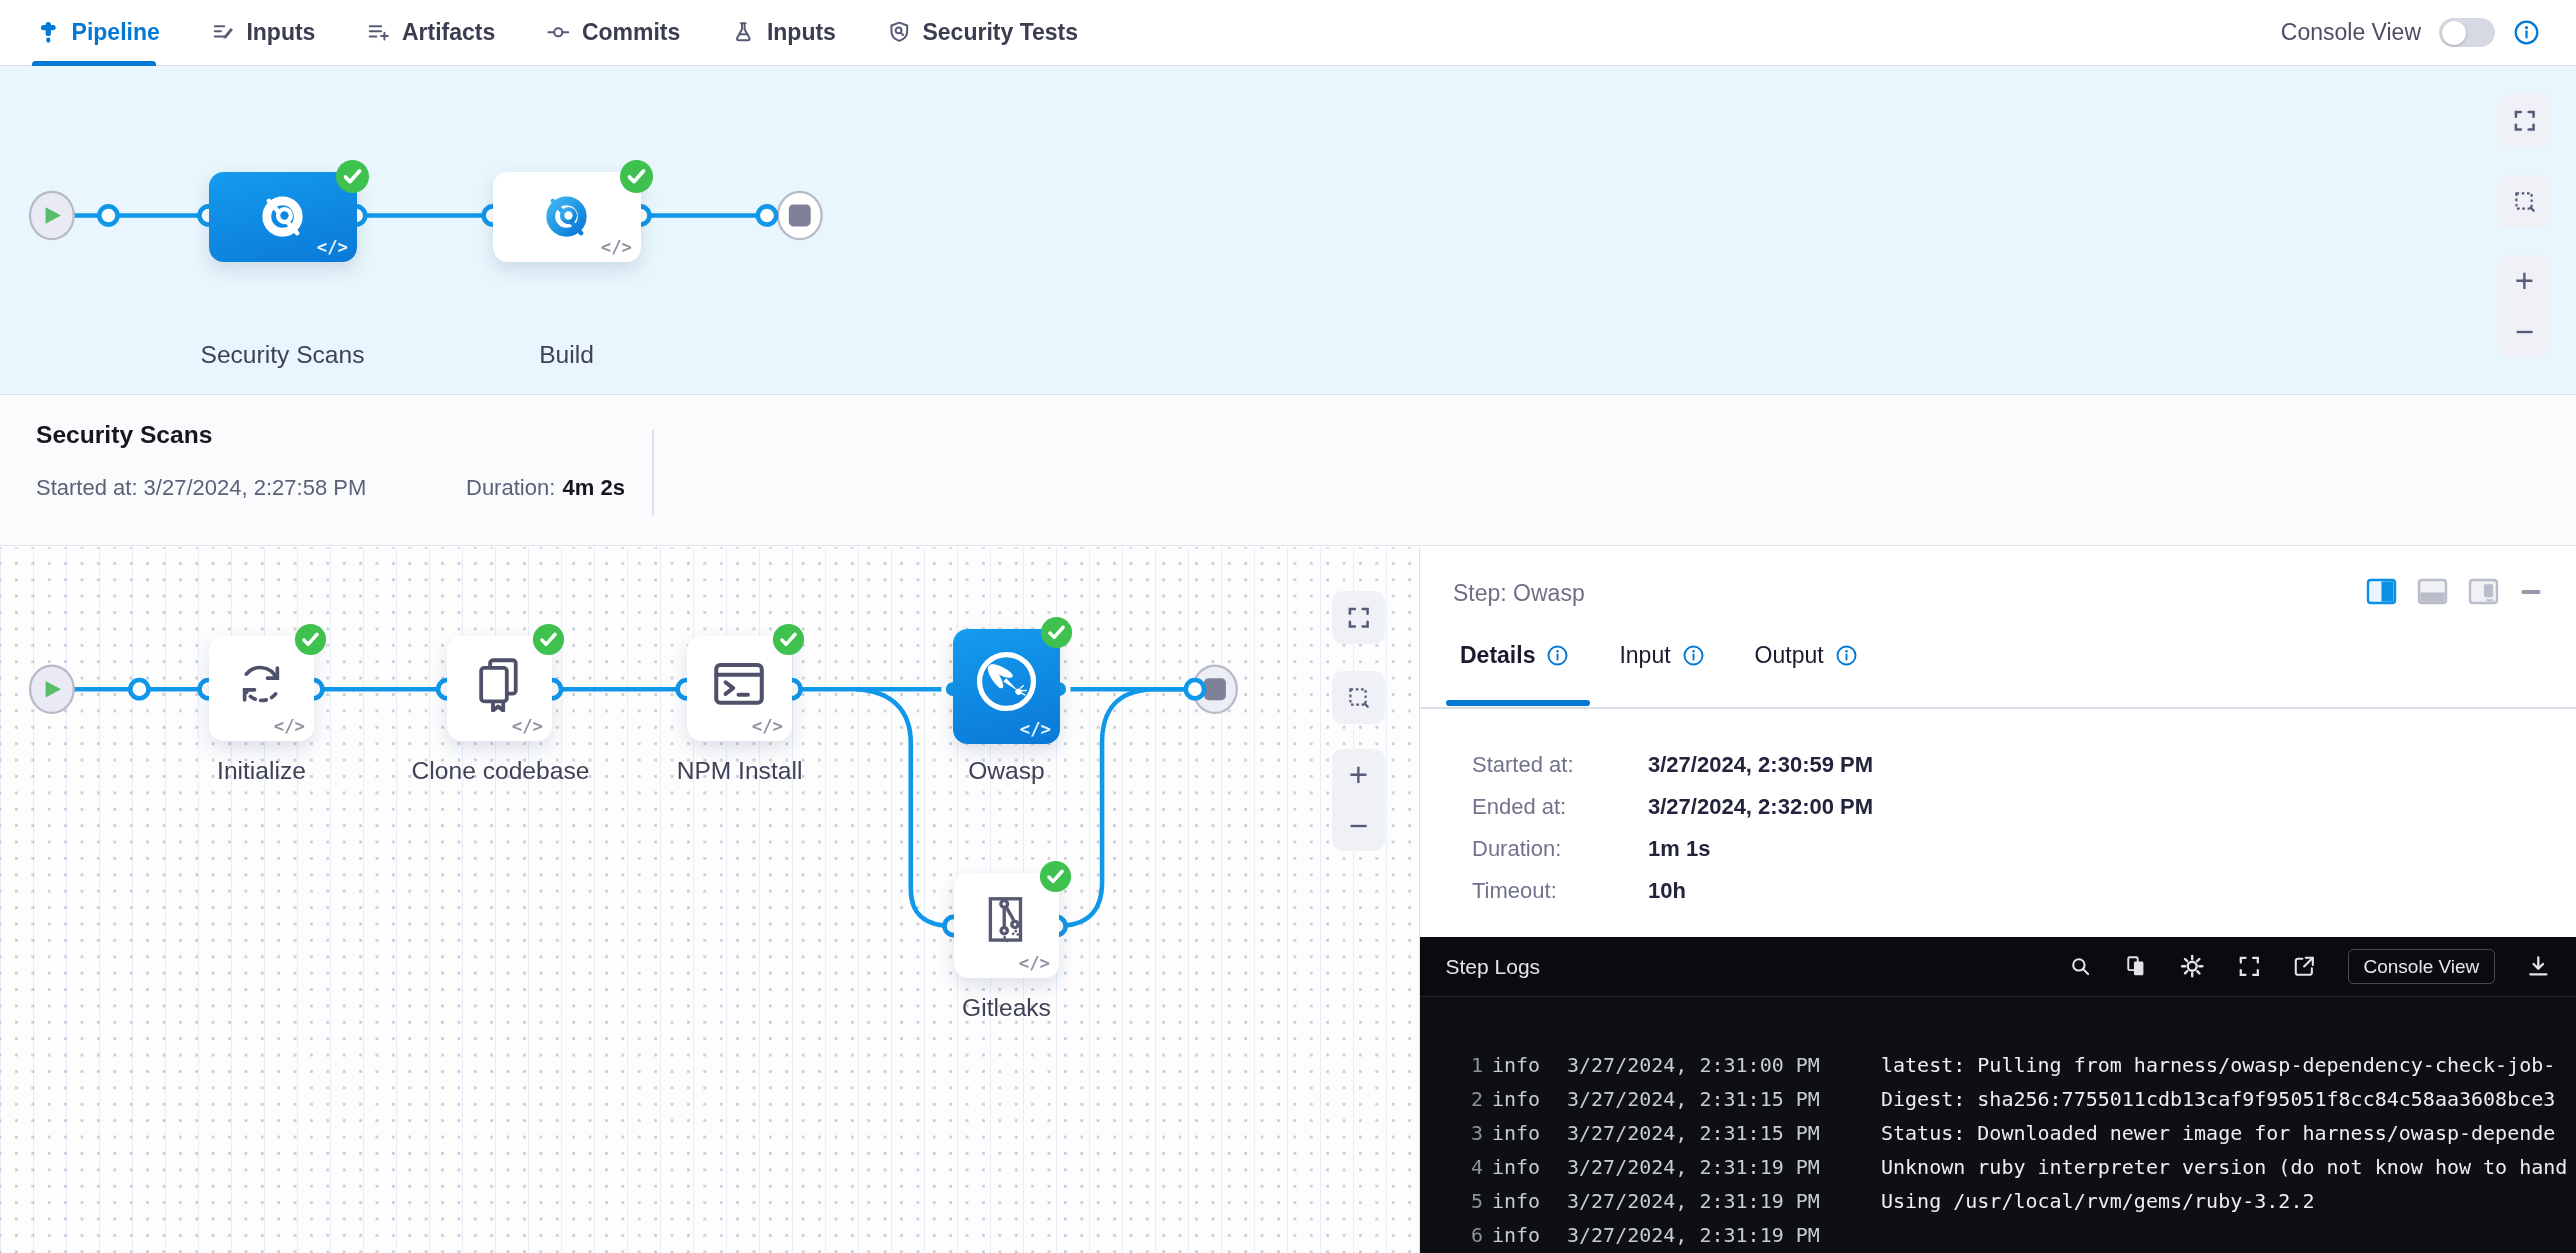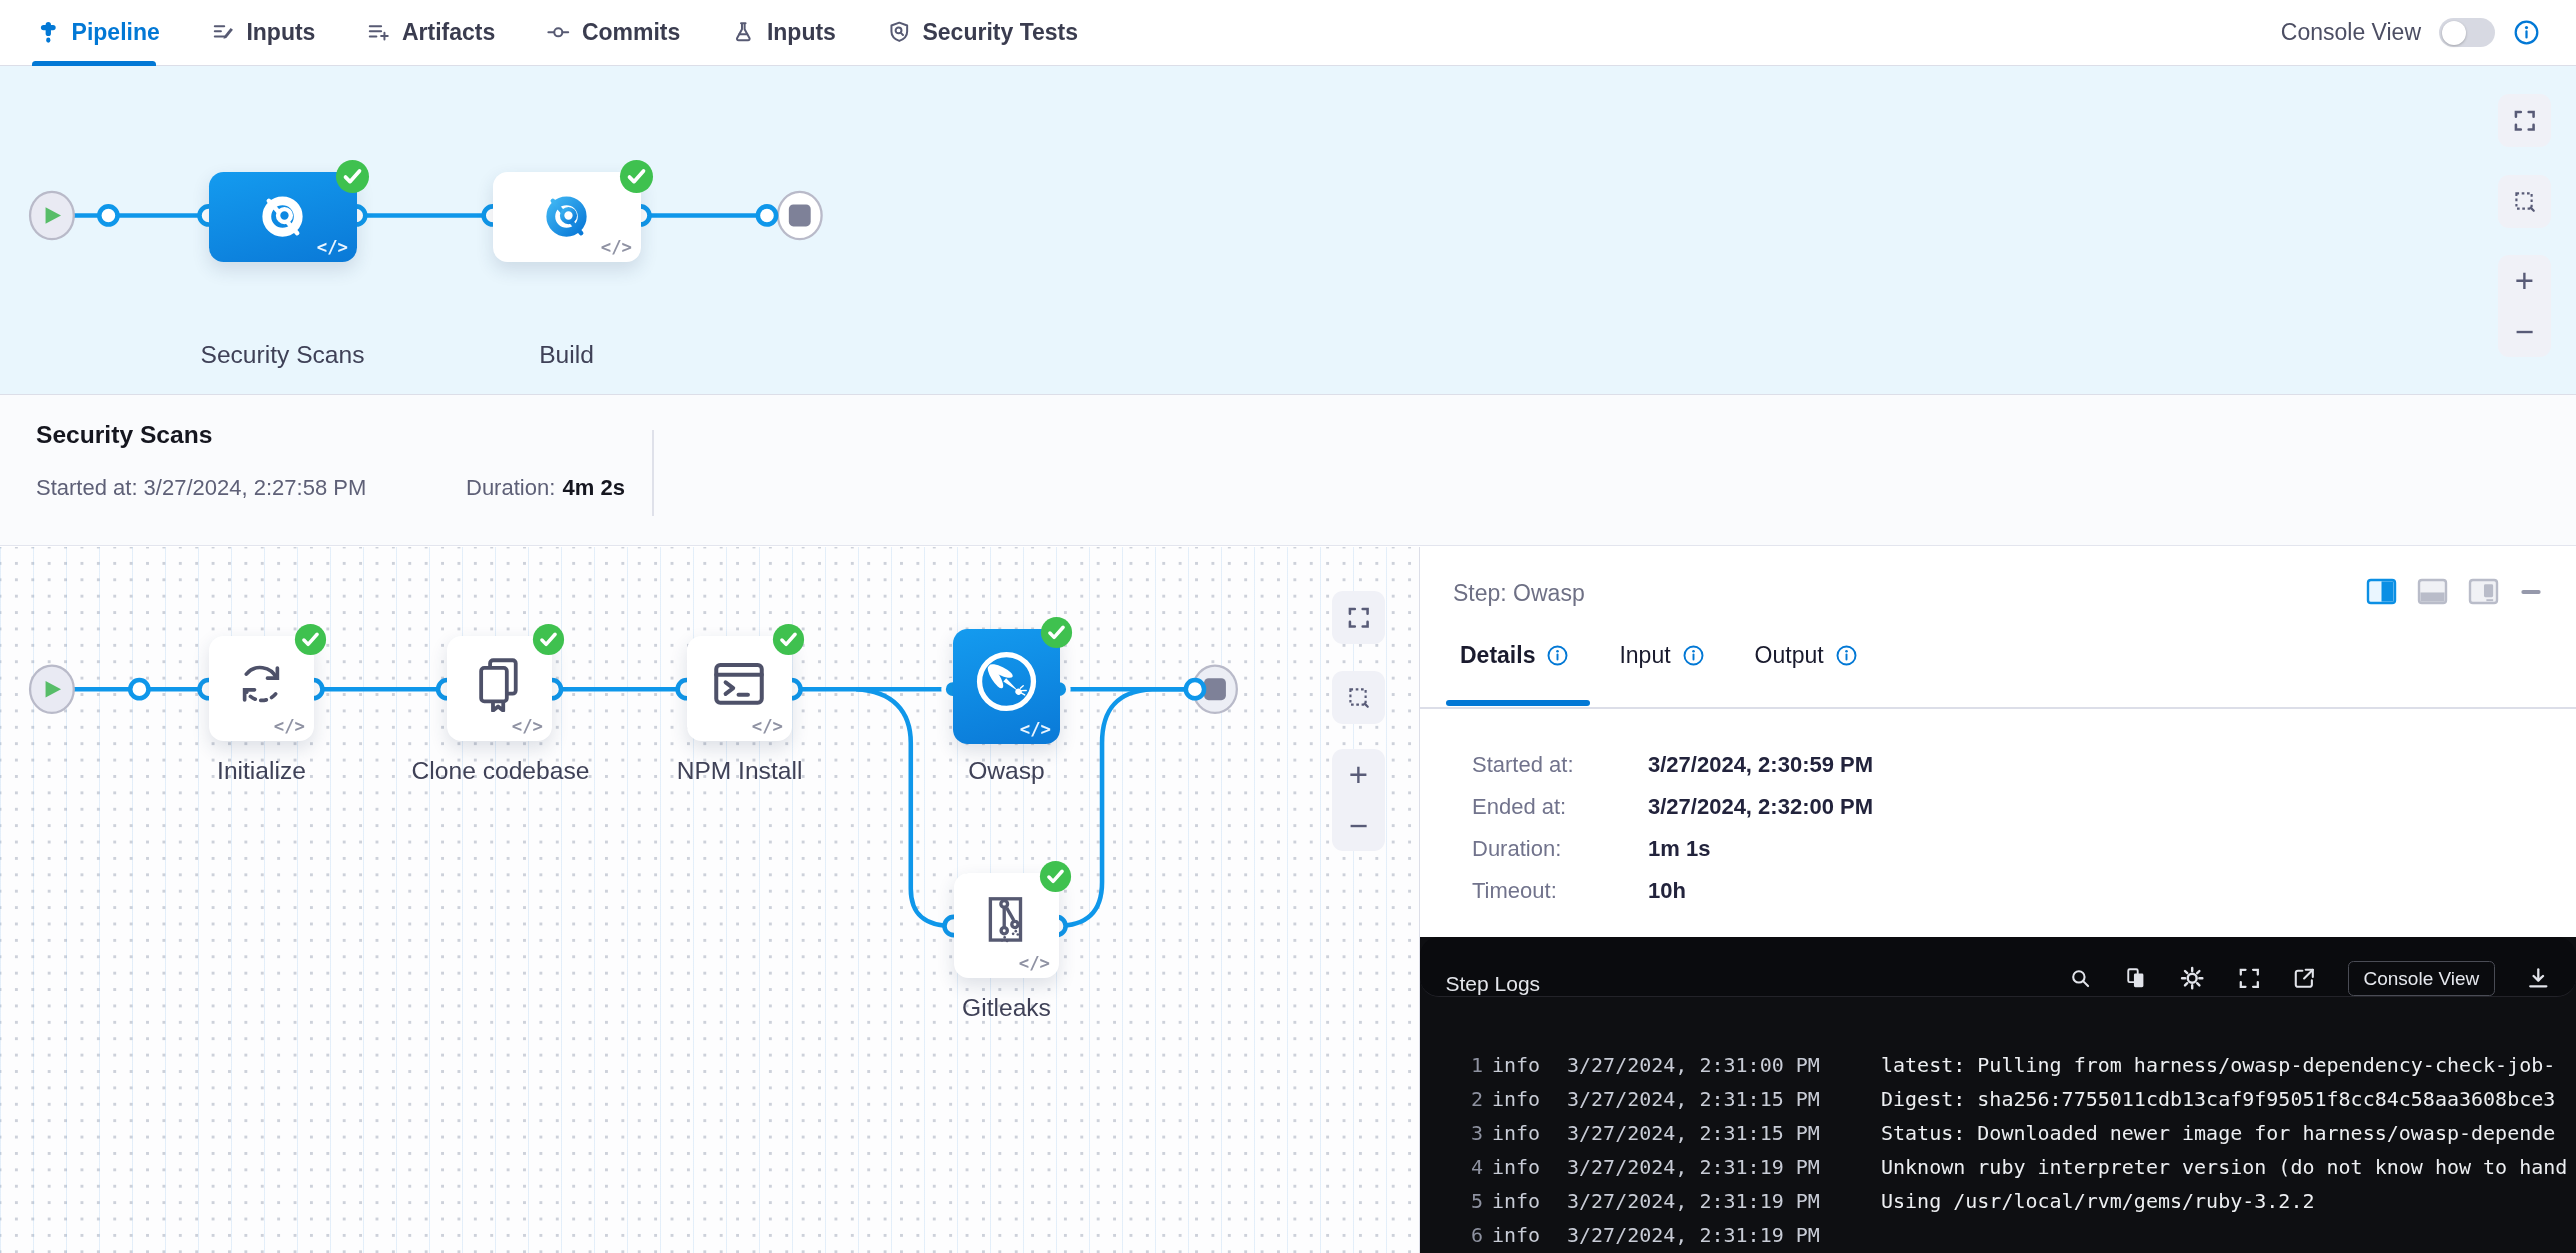--- a/index.html
+++ b/index.html
@@ -80,21 +80,21 @@
   .tab-underline { position:absolute; left:25.5px; top:153px; width:144px; height:5.5px; background:#0278d5; border-radius:3.6px; }
   .tabs-border { position:absolute; left:0; top:160px; width:100%; height:1.8px; background:#dcdee8; }
   .details-rows { position:absolute; left:52px; top:197px; }
   .detail-row { display:flex; height:42px; align-items:center; font-size:22px; }
   .detail-label { width:176px; color:#71738c; }
   .detail-value { font-weight:bold; color:#22233c; }
 
   
   .logs { position:absolute; left:0; top:390px; width:100%; height:317px; background:#0e0f12; }
   .logs-header { position:absolute; left:0; top:0; width:100%; height:60px; background:#0a0b0e;
-    border-bottom:1.8px solid #232329; display:flex; align-items:flex-end; padding:0 25.5px;border-radius:19px; }
+    border-bottom:1.8px solid #232329; display:flex; align-items:center; padding:0 25.5px; }
   .logs-title { font-size:21px; color:#e3e5ea; }
   .logs-icons { margin-left:auto; display:flex; align-items:center; gap:31px; }
   .log-icon { cursor:pointer; }
   .console-view-btn { border:1.8px solid #4a4c55; border-radius:5.5px; padding:5.5px 14.6px;
     font-size:19px; color:#e6e8ee; background:transparent; cursor:pointer; white-space:nowrap; }
   .logs-body { position:absolute; left:0; top:60px; width:100%; bottom:0;
     font-family:"DejaVu Sans Mono",monospace; font-size:20px; padding:51px 0 0 36px; overflow:hidden; }
   .log-line { display:flex; height:34px; align-items:center; white-space:nowrap; }
   .log-ln { width:27px; text-align:right; color:#8e92a0; flex:none; }
   .log-lvl { width:51px; margin-left:9px; color:#c8ccd6; flex:none; }

